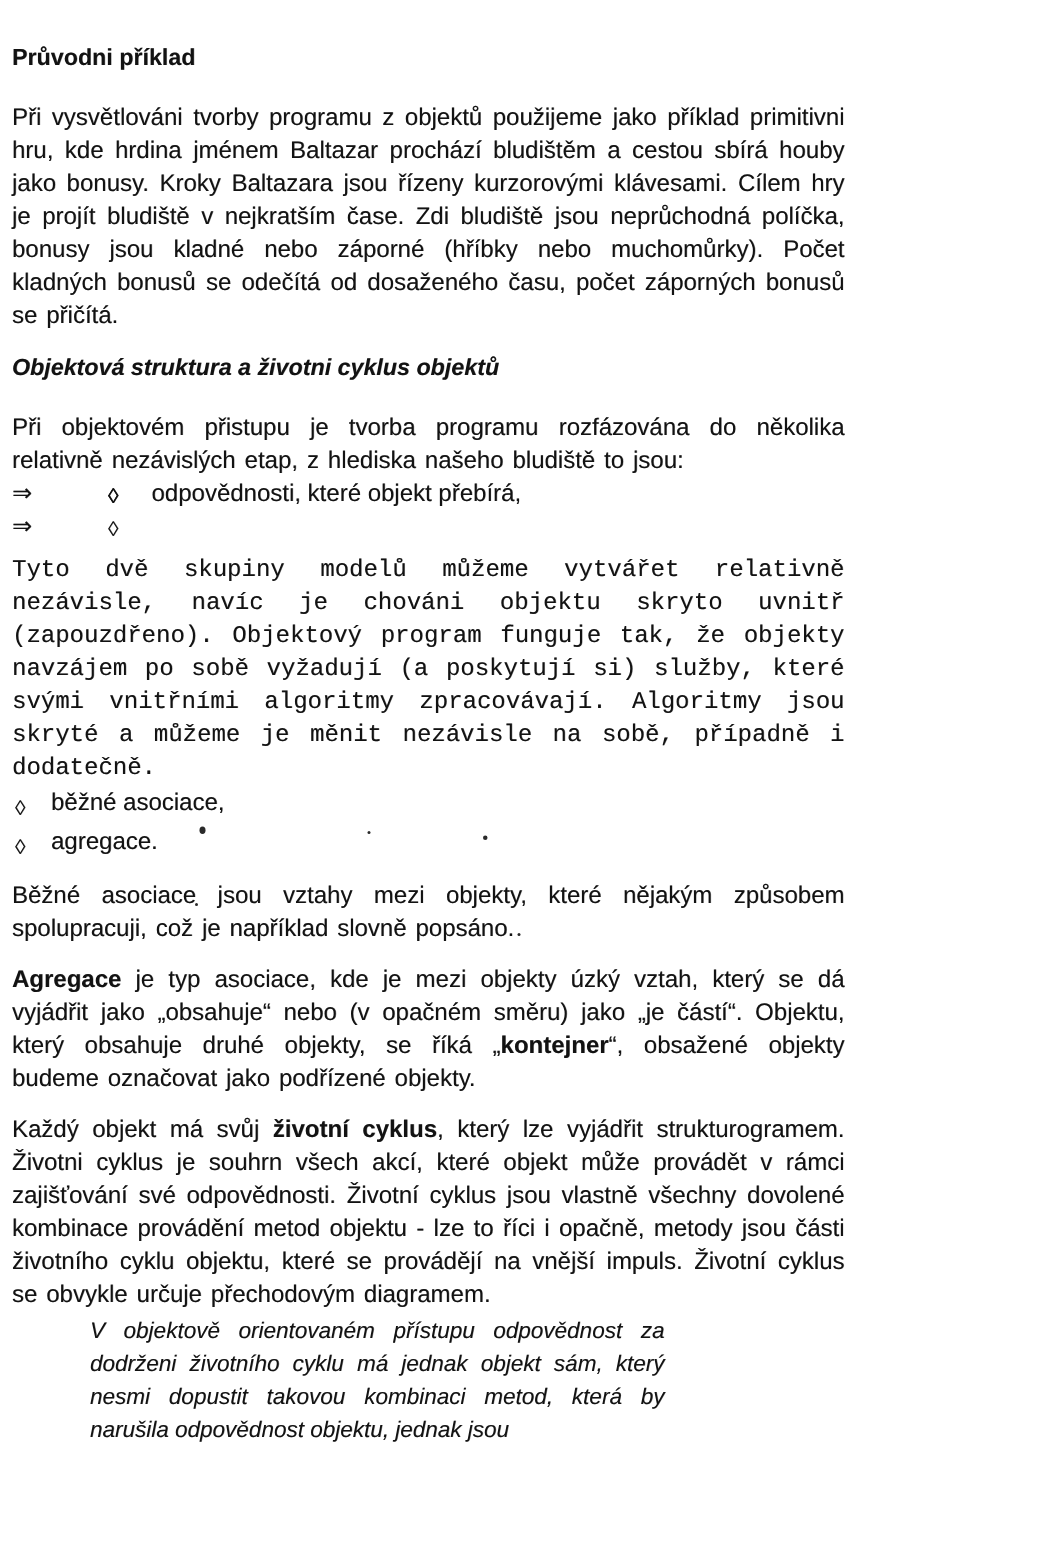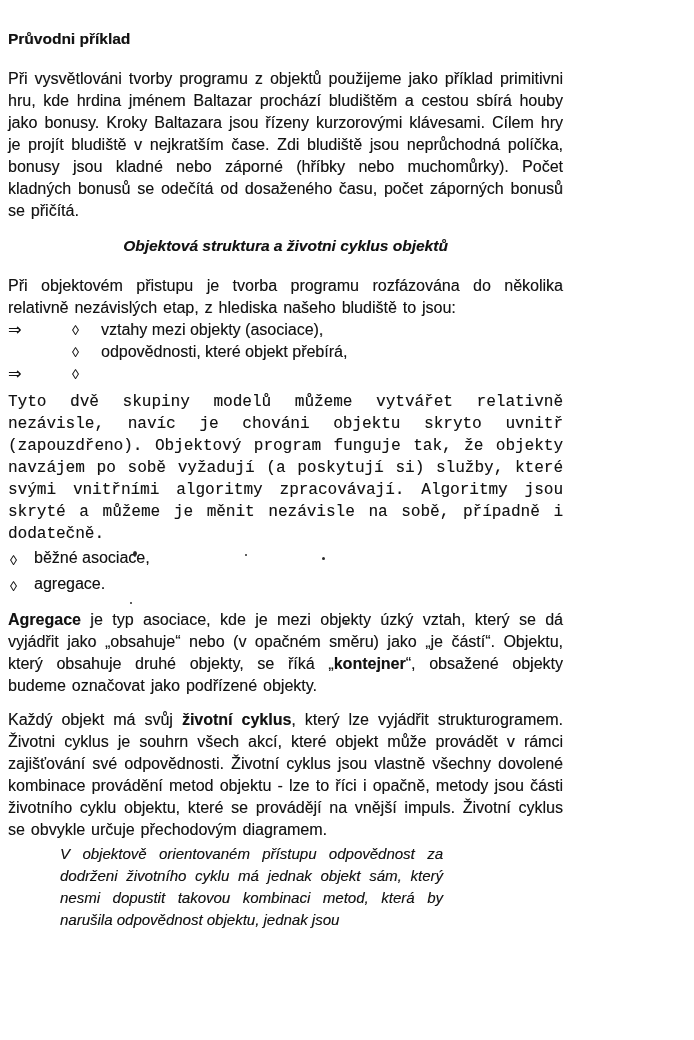--- a/index.html
+++ b/index.html
@@ -26,21 +26,20 @@
     line-height: 22px;
     font-weight: 700;
     margin: 0;
   }
   .section-heading {
     font-size: 15.5px;
     line-height: 22px;
     font-weight: 700;
     font-style: italic;
     margin: 13px 0 0 0;
-    text-align: center;
   }
   .para {
     margin: 18px 0 0 0;
     text-align: justify;
     word-spacing: 1.5px;
   }
   .para.tight { margin-bottom: 0; }
   .para.m14 { margin-top: 28px; font-family: Liberation Mono, monospace; }
   .para.m12 { margin-top: 12px; }
   .para.m16 { margin-top: 12px; }
@@ -97,21 +96,20 @@
 
   <p class="para tight">Při objektovém přistupu je tvorba programu rozfázována do několika relativně nezávislých etap, z hlediska našeho bludiště to jsou:</p>
 
   <div class="arrow-list">
     <div class="arrow-item">
       <span class="marker arrow">⇒</span>
     </div>
     <div class="diamond-sublist">
       <div class="diamond-item">
         <span class="marker diamond">◊</span>
-        <span>vztahy mezi objekty (asociace),</span>
       </div>
       <div class="diamond-item">
         <span class="marker diamond">◊</span>
         <span>odpovědnosti, které objekt přebírá,</span>
       </div>
       <div class="diamond-item">
         <span class="marker diamond">◊</span>
       </div>
     </div>
     <div class="arrow-item">
@@ -126,20 +124,21 @@
     <div class="diamond-item">
       <span class="marker diamond">◊</span>
       <span>běžné asociace,</span>
     </div>
     <div class="diamond-item">
       <span class="marker diamond">◊</span>
       <span>agregace.</span>
     </div>
   </div>
 
+  <p class="para m12">Běžné asociace jsou vztahy mezi objekty, které nějakým způsobem spolupracuji, což je například slovně popsáno.</p>
 
   <p class="para m16"><b>Agregace</b><span> je typ asociace, kde je mezi objekty úzký vztah, který se dá vyjádřit jako „obsahuje“ nebo (v opačném směru) jako „je částí“. Objektu, který obsahuje druhé objekty, se říká „</span><b>kontejner</b><span>“, obsažené objekty budeme označovat jako podřízené objekty.</span></p>
 
   <p class="para m12"><span>Každý objekt má svůj </span><b>životní cyklus</b><span>, který lze vyjádřit strukturogramem. Životni cyklus je souhrn všech akcí, které objekt může provádět v rámci zajišťování své odpovědnosti. Životní cyklus jsou vlastně všechny dovolené kombinace provádění metod objektu - lze to říci i opačně, metody jsou části životního cyklu objektu, které se provádějí na vnější impuls. Životní cyklus se obvykle určuje přechodovým diagramem.</span></p>
 
   <p class="quote">V objektově orientovaném přístupu odpovědnost za dodrženi životního cyklu má jednak objekt sám, který nesmi dopustit takovou kombinaci metod, která by narušila odpovědnost objektu, jednak jsou</p>
 
   <i class="speck" style="left:133px; top:551px; width:4px; height:5px;"></i>
   <i class="speck" style="left:245px; top:554px; width:2px; height:2px;"></i>
   <i class="speck" style="left:322px; top:557px; width:3px; height:3px;"></i>

